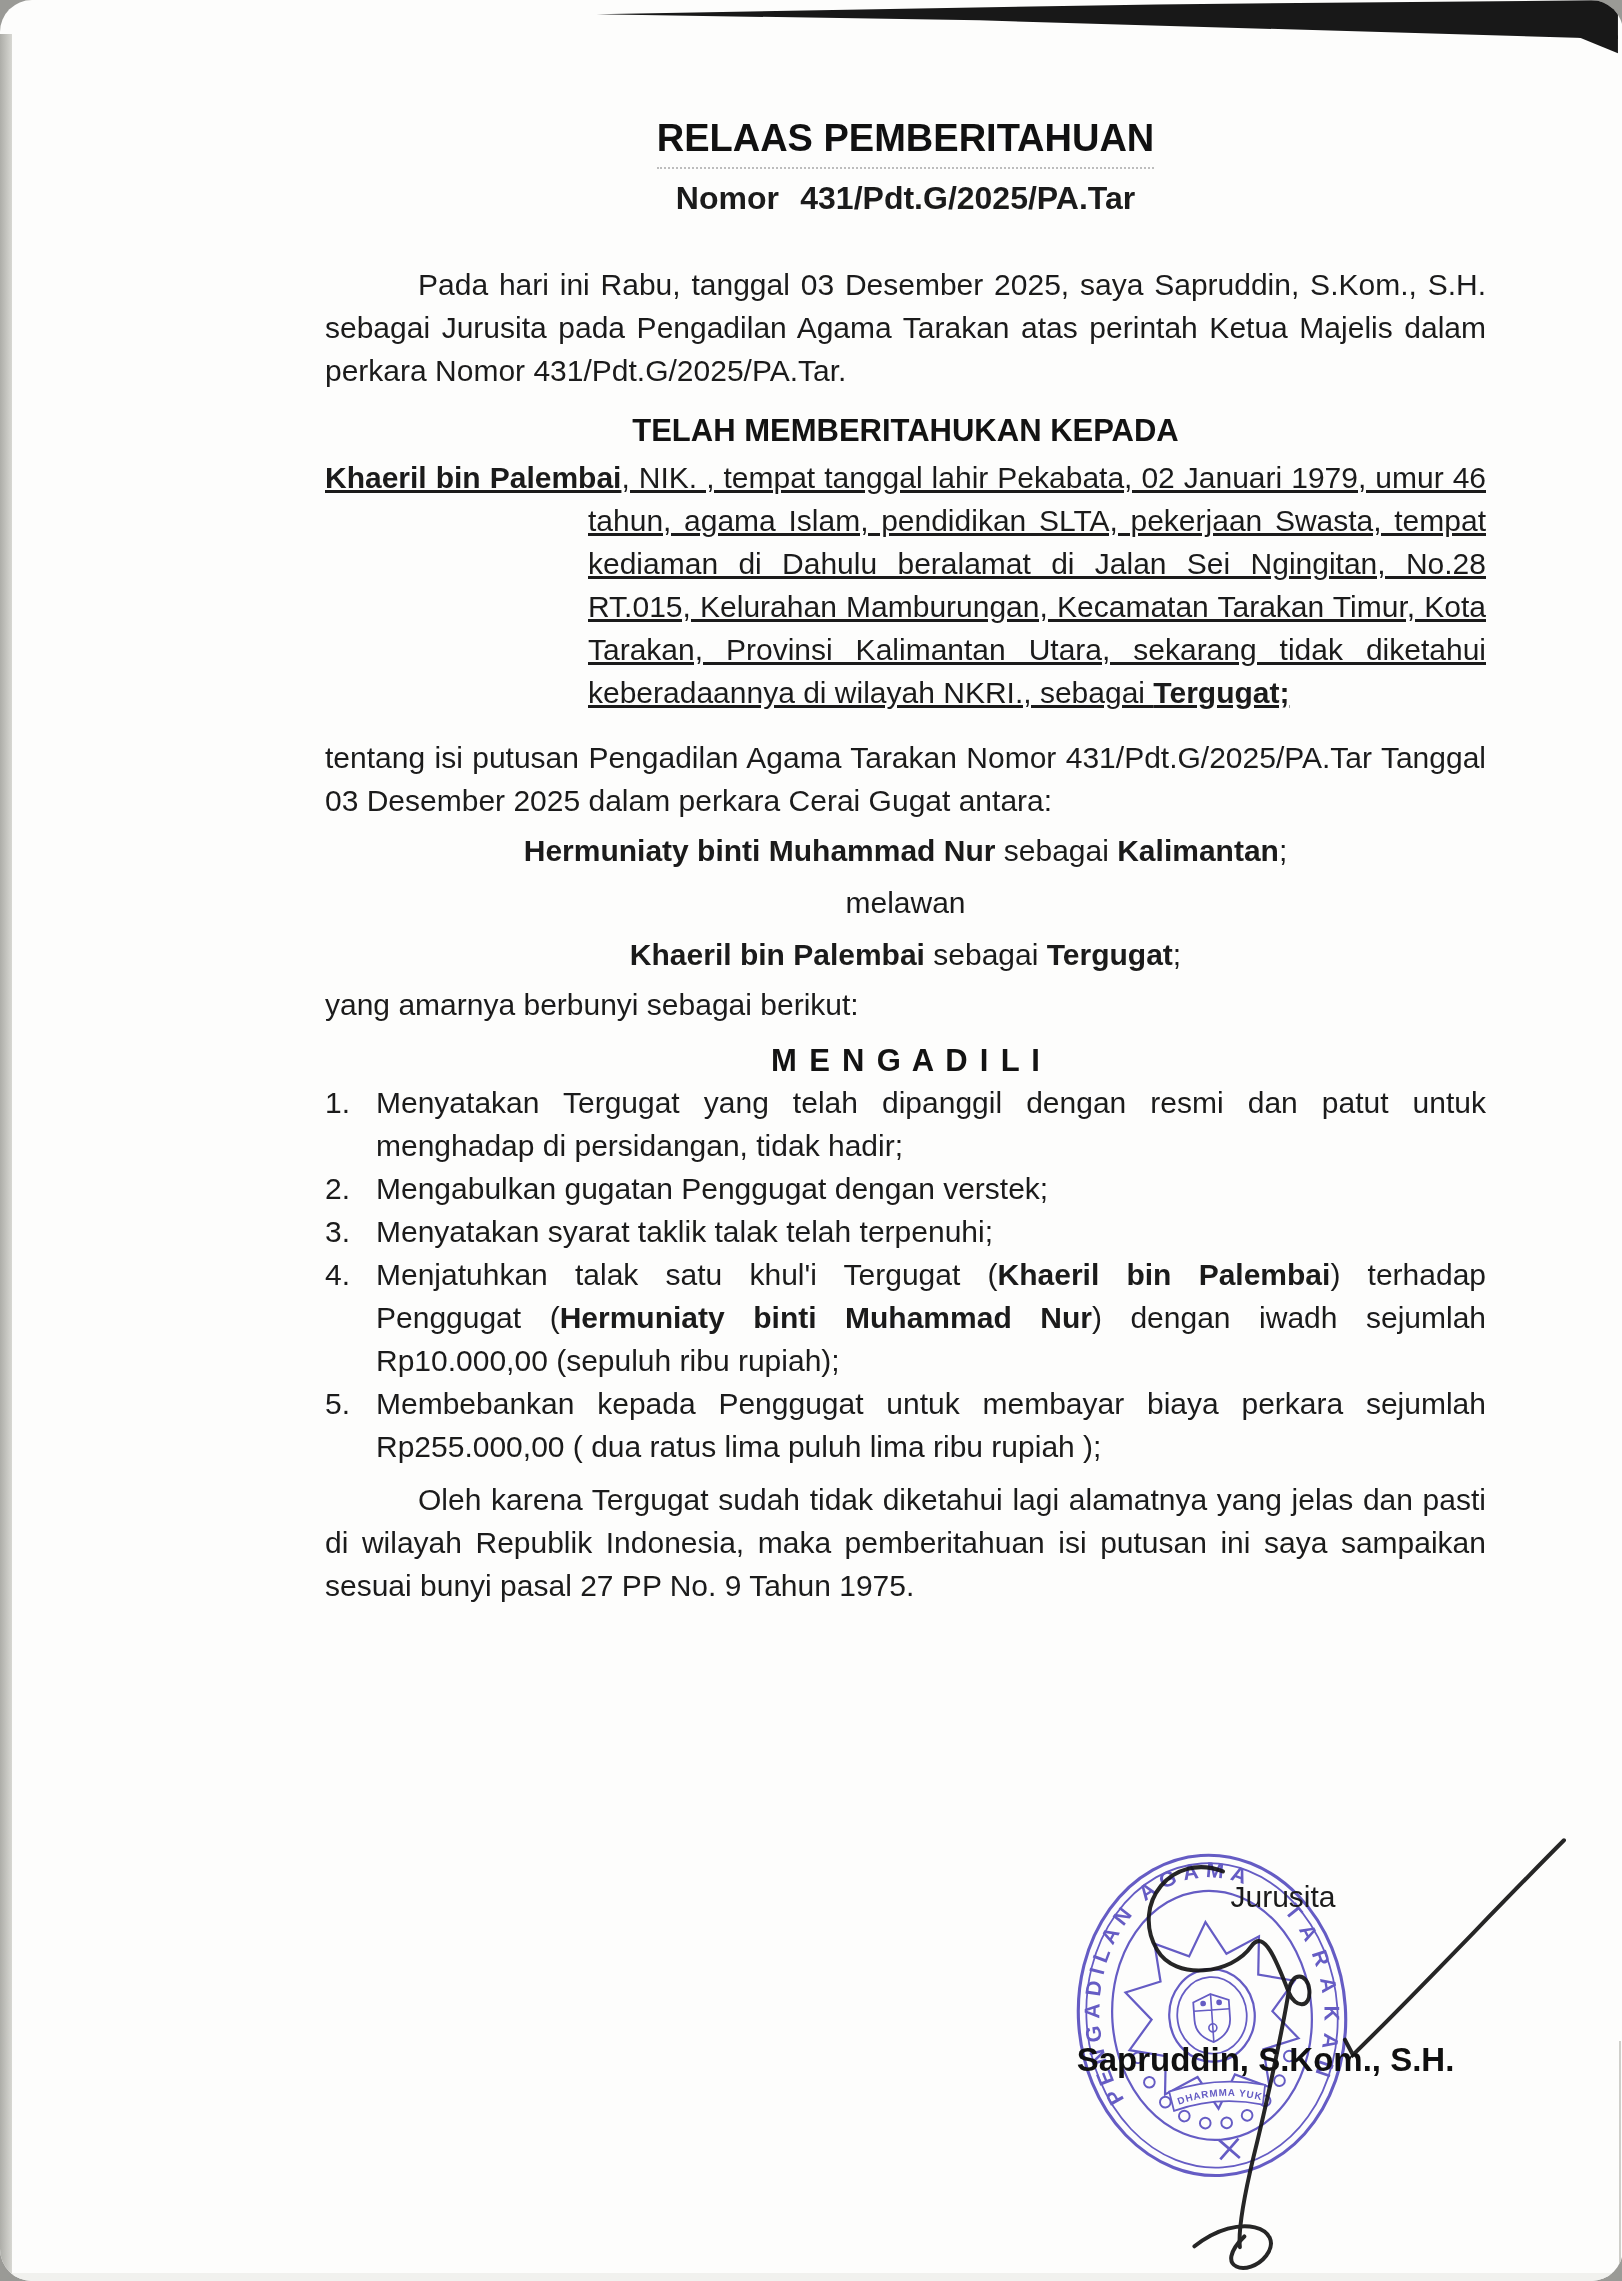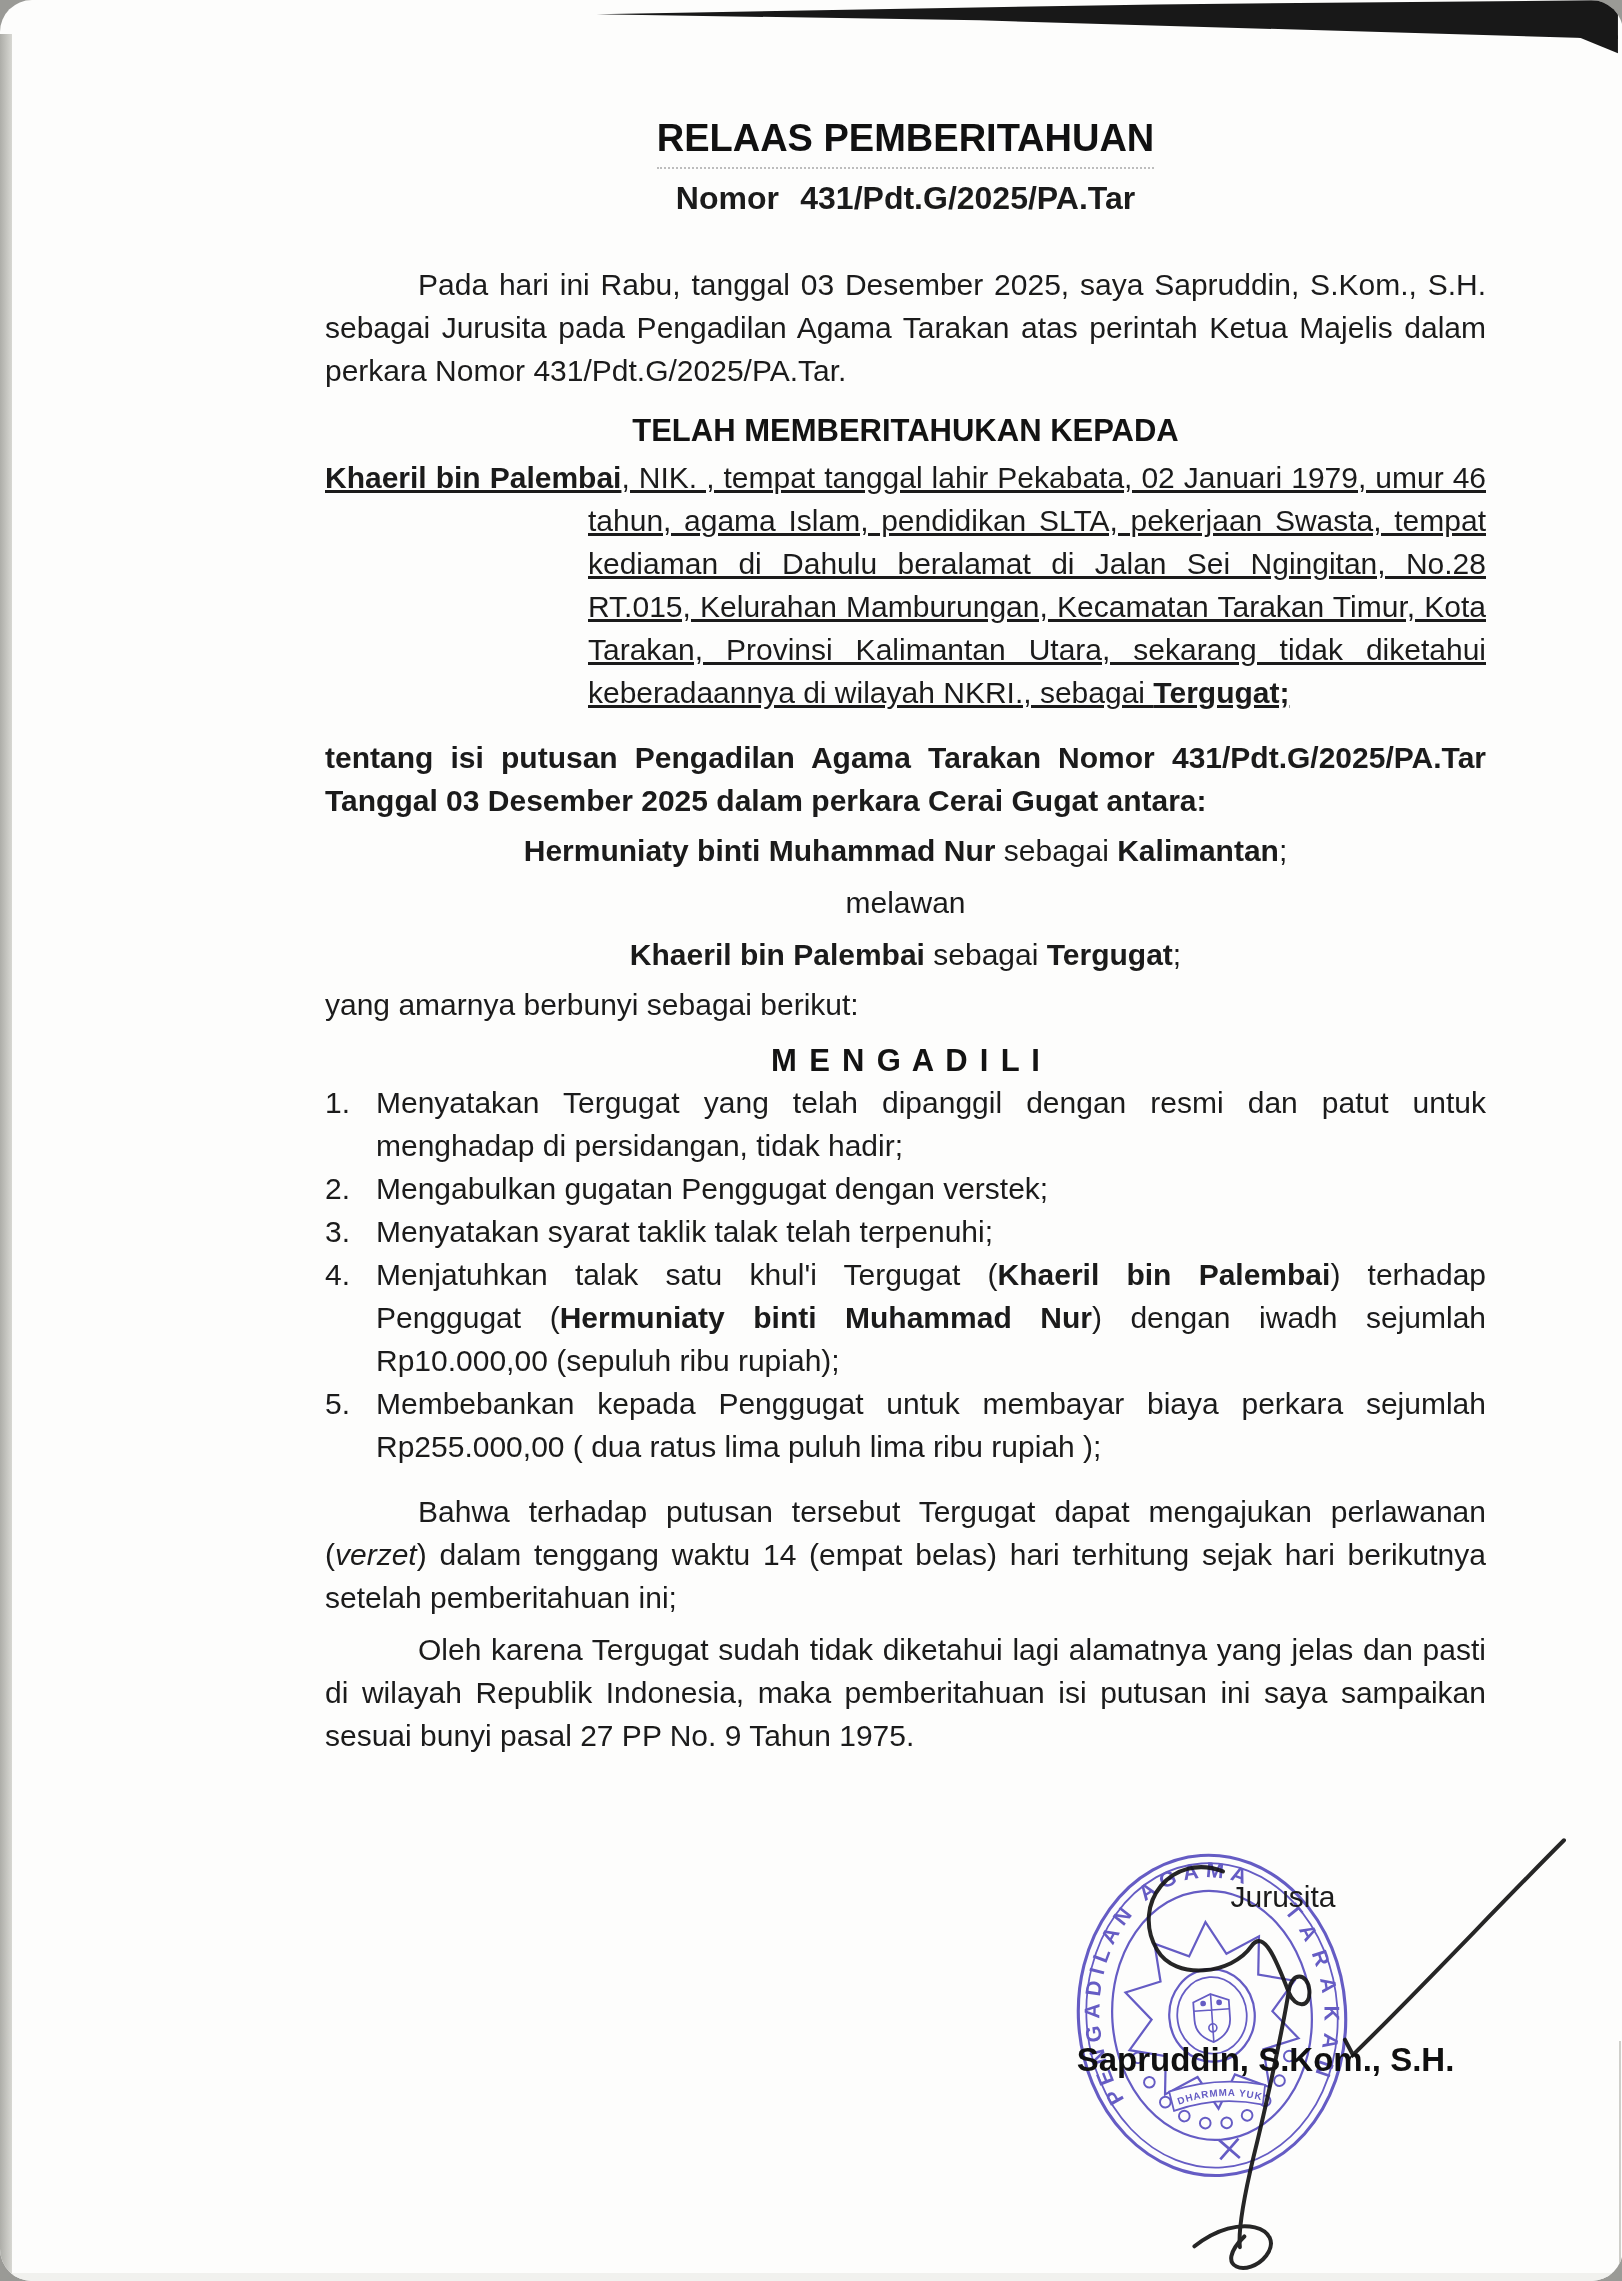--- a/index.html
+++ b/index.html
@@ -16,21 +16,21 @@
   
   .doc{position:absolute;left:325px;top:114px;width:1161px;}
   .title{margin:0;text-align:center;font-size:38px;line-height:48px;font-weight:bold;color:#111;}
   .title .tu{display:inline-block;border-bottom:2.7px dotted rgba(125,125,125,.5);padding-bottom:4.5px;}
   .nomor{margin-top:10.7px;text-align:center;font-size:32px;line-height:39px;font-weight:bold;}
   .nomor .num-val{margin-left:21.4px;}
   .para{margin:0;font-size:30px;line-height:43px;text-align:justify;}
   .p-opening{margin-top:45px;text-indent:93px;}
   .center-heading{margin:0;margin-top:18px;text-align:center;font-size:31px;line-height:41px;font-weight:bold;color:#131313;}
   .p-recipient{margin-top:5px;padding-left:263px;text-indent:-263px;text-decoration:underline;}
-  .p-subject{margin-top:21.4px;font-weight:bold;}
+  .p-subject{margin-top:21.4px;}
   .versus{margin-top:3.6px;text-align:center;font-size:30px;}
   .vline{line-height:52px;}
   .p-intro{margin-top:1.8px;}
   .h-mengadili{margin-top:14.3px;word-spacing:3.6px;}
   .rulings{margin-top:0;}
   .ritem{display:flex;font-size:30px;line-height:43px;}
   .rnum{flex:0 0 51px;}
   .rtext{flex:1;text-align:justify;}
   .p-objection{margin-top:21.4px;text-indent:93px;}
   .p-service{margin-top:9.8px;text-indent:93px;}
@@ -98,21 +98,20 @@
       <div class="ritem">
         <span class="rnum">4.</span>
         <span class="rtext"><span>Menjatuhkan talak satu khul'i Tergugat (</span><b>Khaeril bin Palembai</b><span>) terhadap Penggugat (</span><b>Hermuniaty binti Muhammad Nur</b><span>) dengan iwadh sejumlah Rp10.000,00 (sepuluh ribu rupiah);</span></span>
       </div>
       <div class="ritem">
         <span class="rnum">5.</span>
         <span class="rtext">Membebankan kepada Penggugat untuk membayar biaya perkara sejumlah Rp255.000,00 ( dua ratus lima puluh lima ribu rupiah );</span>
       </div>
     </div>
 
-    <p class="para p-objection"><span>Bahwa terhadap putusan tersebut Tergugat dapat mengajukan perlawanan (</span><i>verzet</i><span>) dalam tenggang waktu 14 (empat belas) hari terhitung sejak hari berikutnya setelah pemberitahuan ini;</span></p>
 
     <p class="para p-service">Oleh karena Tergugat sudah tidak diketahui lagi alamatnya yang jelas dan pasti di wilayah Republik Indonesia, maka pemberitahuan isi putusan ini saya sampaikan sesuai bunyi pasal 27 PP No. 9 Tahun 1975.</p>
 
   </div>
 
   <svg class="stamp-svg" width="374" height="383" viewBox="0 0 420 430">
     <g transform="translate(210,216) rotate(-4)" stroke="#4b40bb" fill="none" stroke-width="3" opacity="0.85">
       <ellipse rx="150" ry="180" stroke-width="3.5"></ellipse>
       <ellipse rx="141" ry="171" stroke-width="2"></ellipse>
       <ellipse rx="112" ry="140" stroke-width="2.5"></ellipse>

